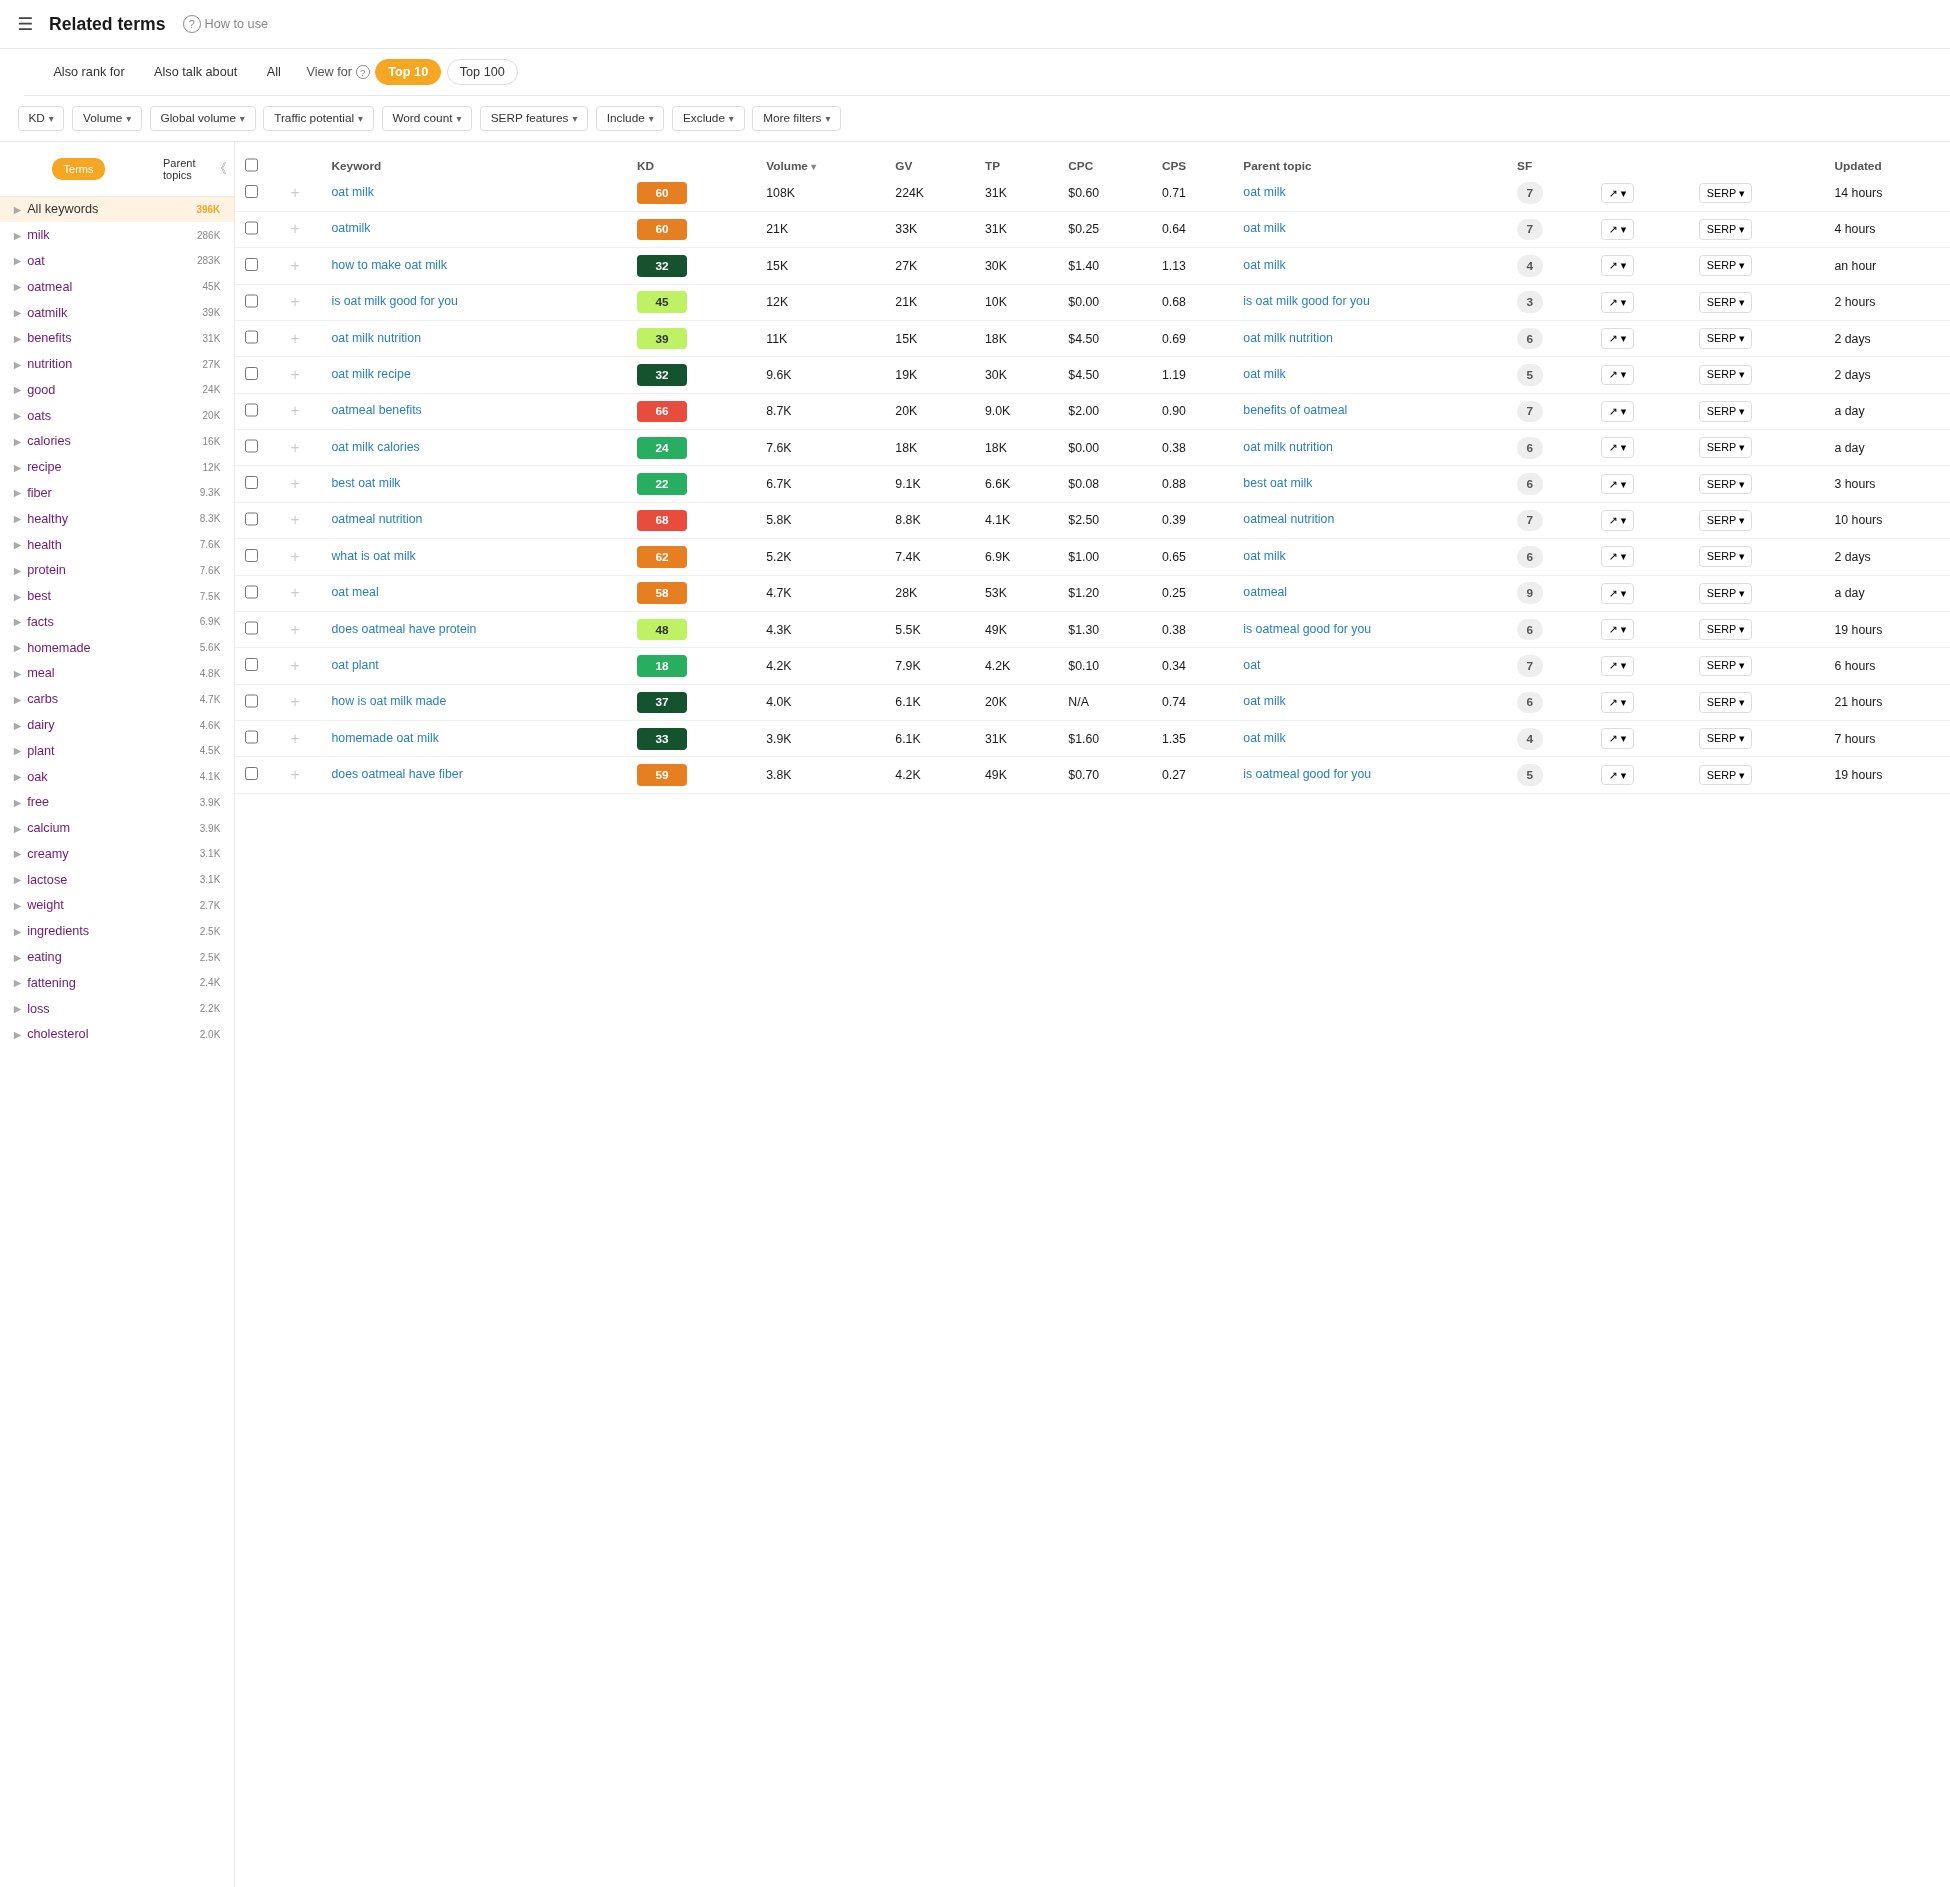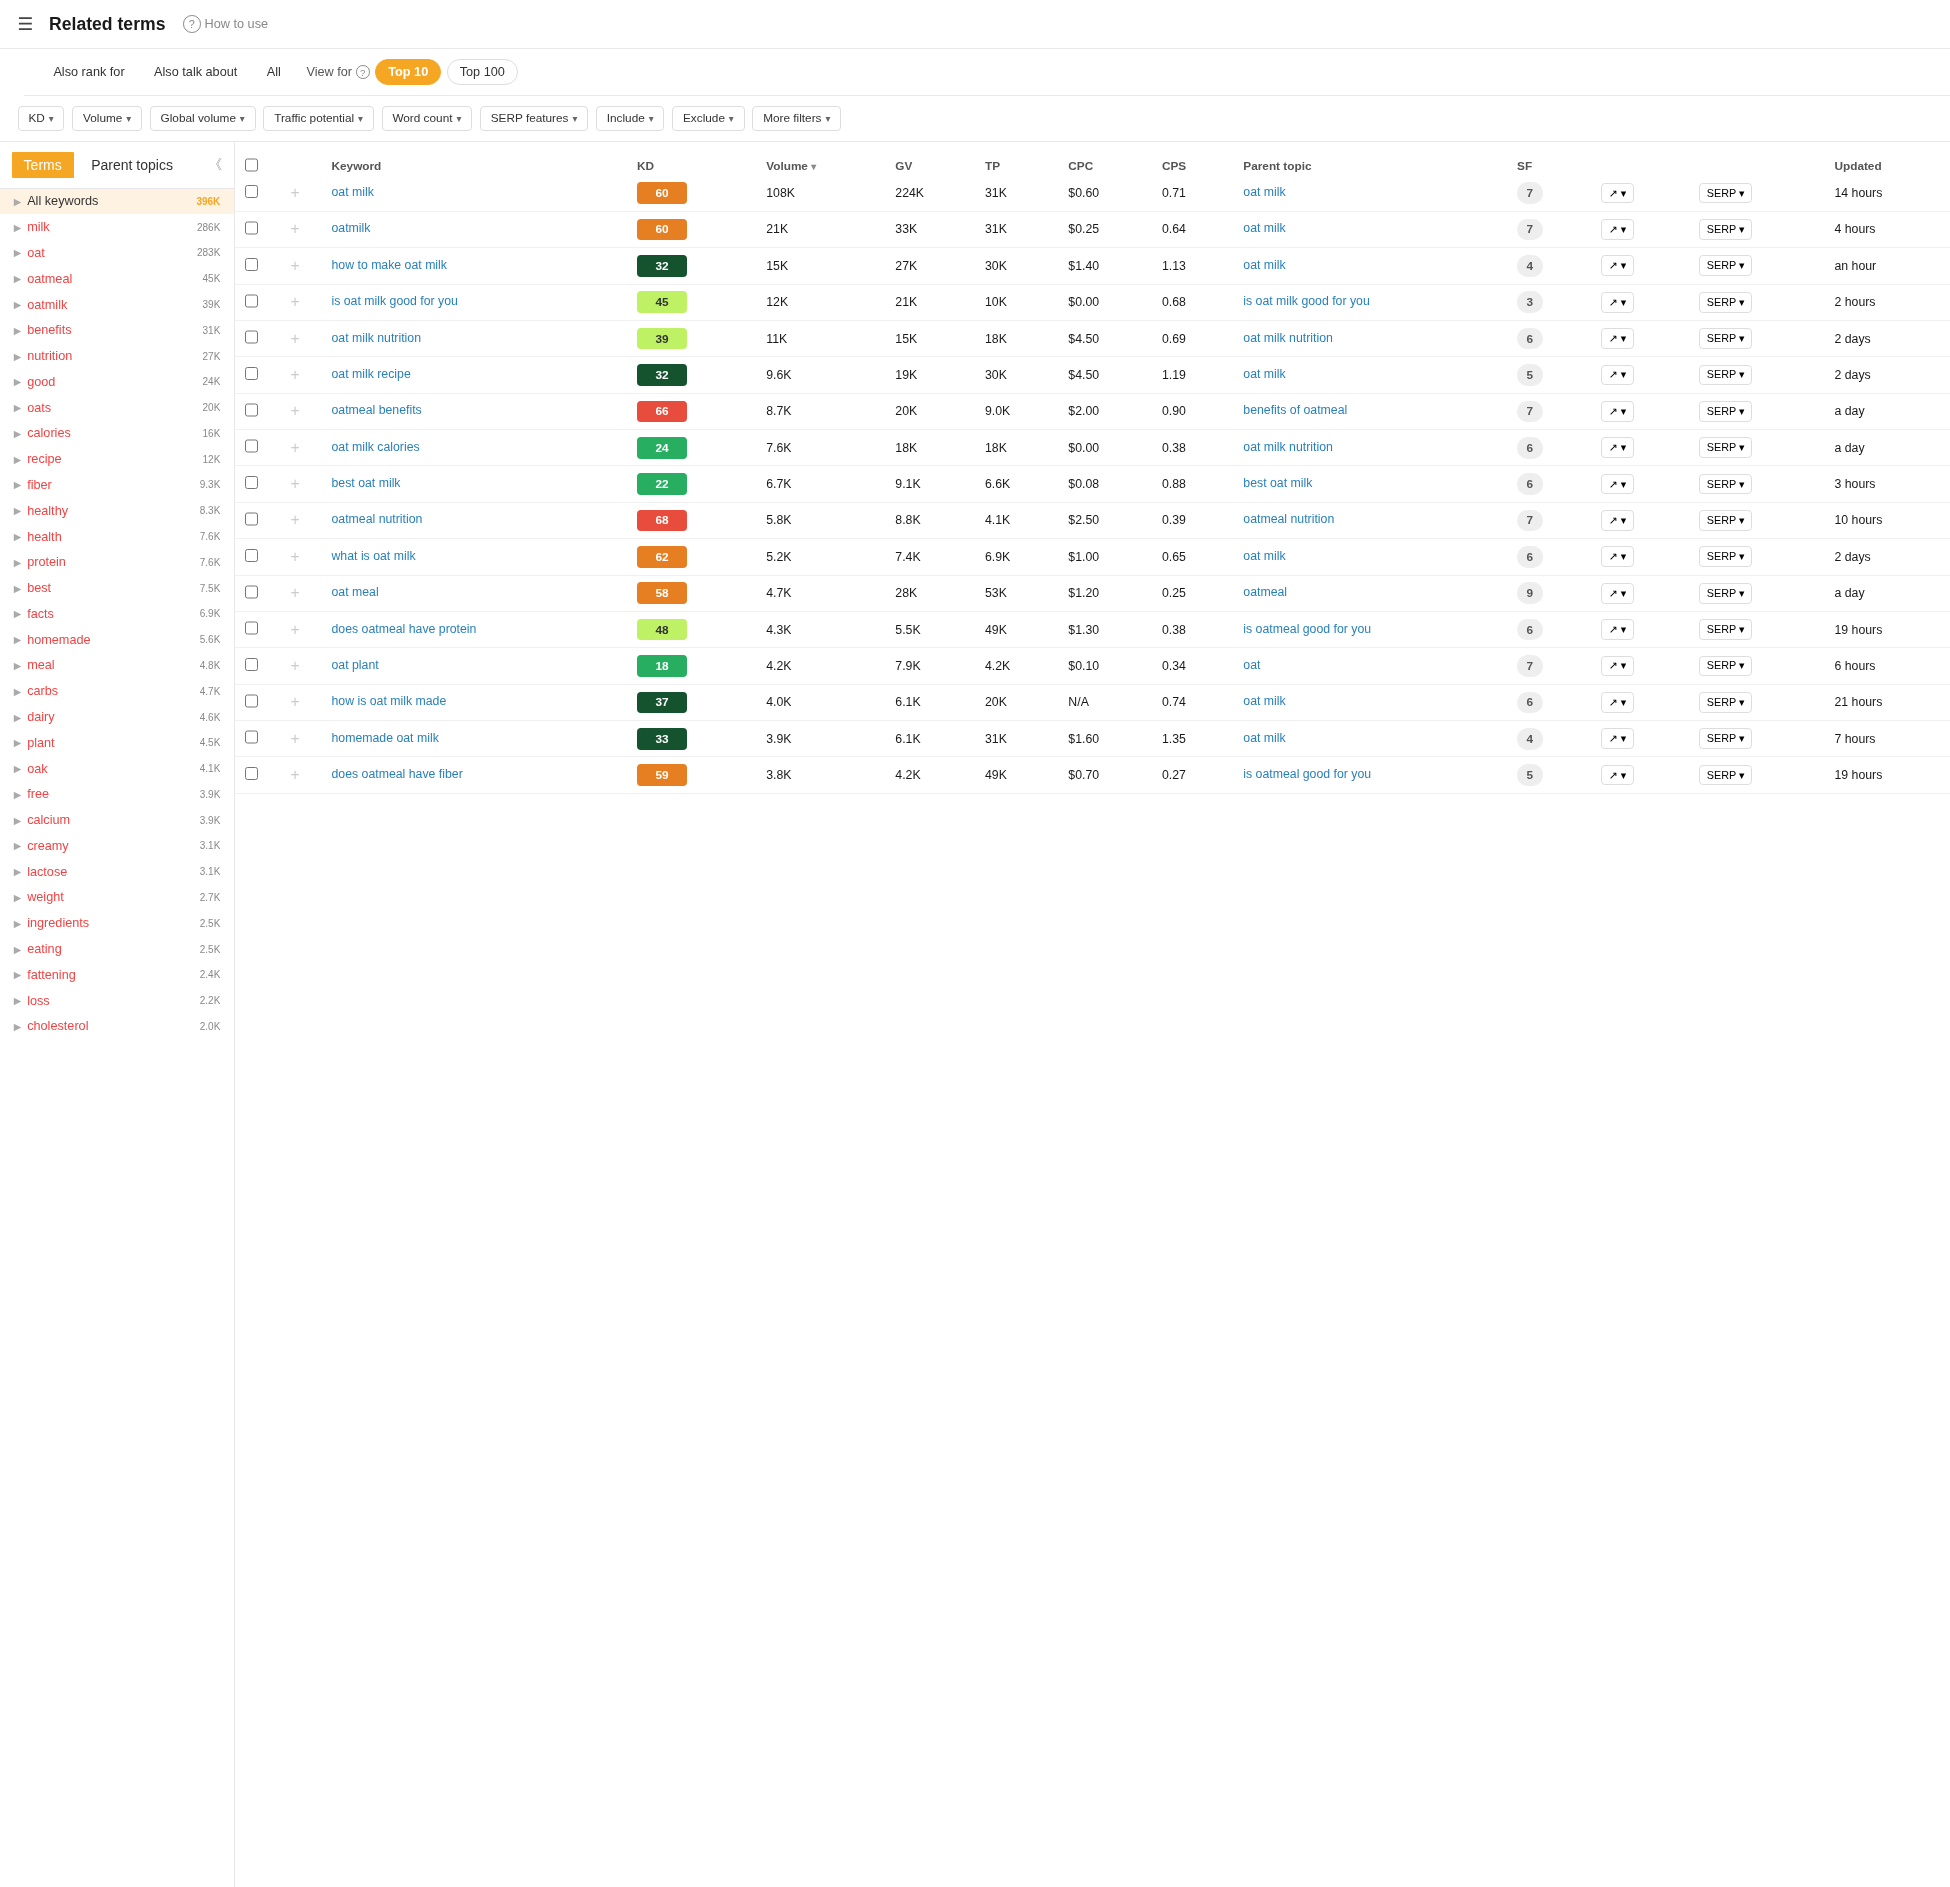--- a/index.html
+++ b/index.html
@@ -19,29 +19,29 @@
     .view-for-label .qmark { display: inline-flex; align-items: center; justify-content: center; width: 13.7px; height: 13.7px; border-radius: 50%; border: 1.5px solid #888; font-size: 9.8px; color: #888; }
 
     .filter-bar { display: flex; align-items: center; padding: 9.8px 17.6px; border-bottom: 1px solid #e8e8e8; gap: 7.8px; flex-wrap: wrap; }
     .filter-btn { padding: 4.9px 9.8px; border-radius: 3.9px; border: 1px solid #ddd; background: #fff; font-size: 11.8px; cursor: pointer; color: #333; display: flex; align-items: center; gap: 3.9px; white-space: nowrap; }
     .filter-btn .arrow { font-size: 9.8px; color: #666; }
 
     .main-layout { display: flex; height: calc(100vh - 127px); overflow: hidden; }
 
     .sidebar { width: 235px; border-right: 1px solid #e8e8e8; overflow-y: auto; flex-shrink: 0; }
     .sidebar-tabs { display: flex; align-items: center; padding: 9.8px 11.8px; border-bottom: 1px solid #e8e8e8; gap: 5.9px; }
-    .sidebar-tab { padding: 4.9px 11.8px; border-radius: 1px; font-size: 14px; cursor: pointer; font-weight: 500; }
+    .sidebar-tab { padding: 4.9px 11.8px; border-radius: 10px; font-size: 11px; cursor: pointer; font-weight: 500; margin-left: 40px; }
     .sidebar-tab.active { background: #f5a623; color: #fff; }
     .sidebar-tab.inactive { background: none; color: #333; border: none; }
     .collapse-btn { margin-left: auto; color: #999; cursor: pointer; font-size: 13.7px; }
 
     .sidebar-item { display: flex; align-items: center; padding: 5.9px 13.7px; cursor: pointer; border-radius: 0; }
     .sidebar-item.active-item { background: #fef3e2; }
     .sidebar-item .arrow-icon { color: #aaa; font-size: 9.8px; margin-right: 5.9px; }
-    .sidebar-item .kw-label { flex: 1; font-size: 12.7px; color: #ef4444; }
+    .sidebar-item .kw-label { flex: 1; font-size: 12.7px; color: #701a75; }
     .sidebar-item.active-item .kw-label { color: #333; font-weight: 500; }
     .sidebar-item .kw-count { font-size: 10px; color: #888; }
     .sidebar-item.active-item .kw-count { color: #f5a623; font-weight: 600; }
 
     .content { flex: 1; overflow-y: auto; overflow-x: auto; }
 
     .content-header { display: flex; align-items: center; padding: 13.7px 17.6px; border-bottom: 1px solid #e8e8e8; }
     .keywords-summary { font-size: 13.7px; font-weight: 600; }
     .keywords-summary span { font-weight: 400; color: #555; margin-left: 5.9px; }
     .export-btn { margin-left: auto; display: flex; align-items: center; gap: 5.9px; font-size: 12.7px; color: #333; cursor: pointer; font-weight: 500; }

